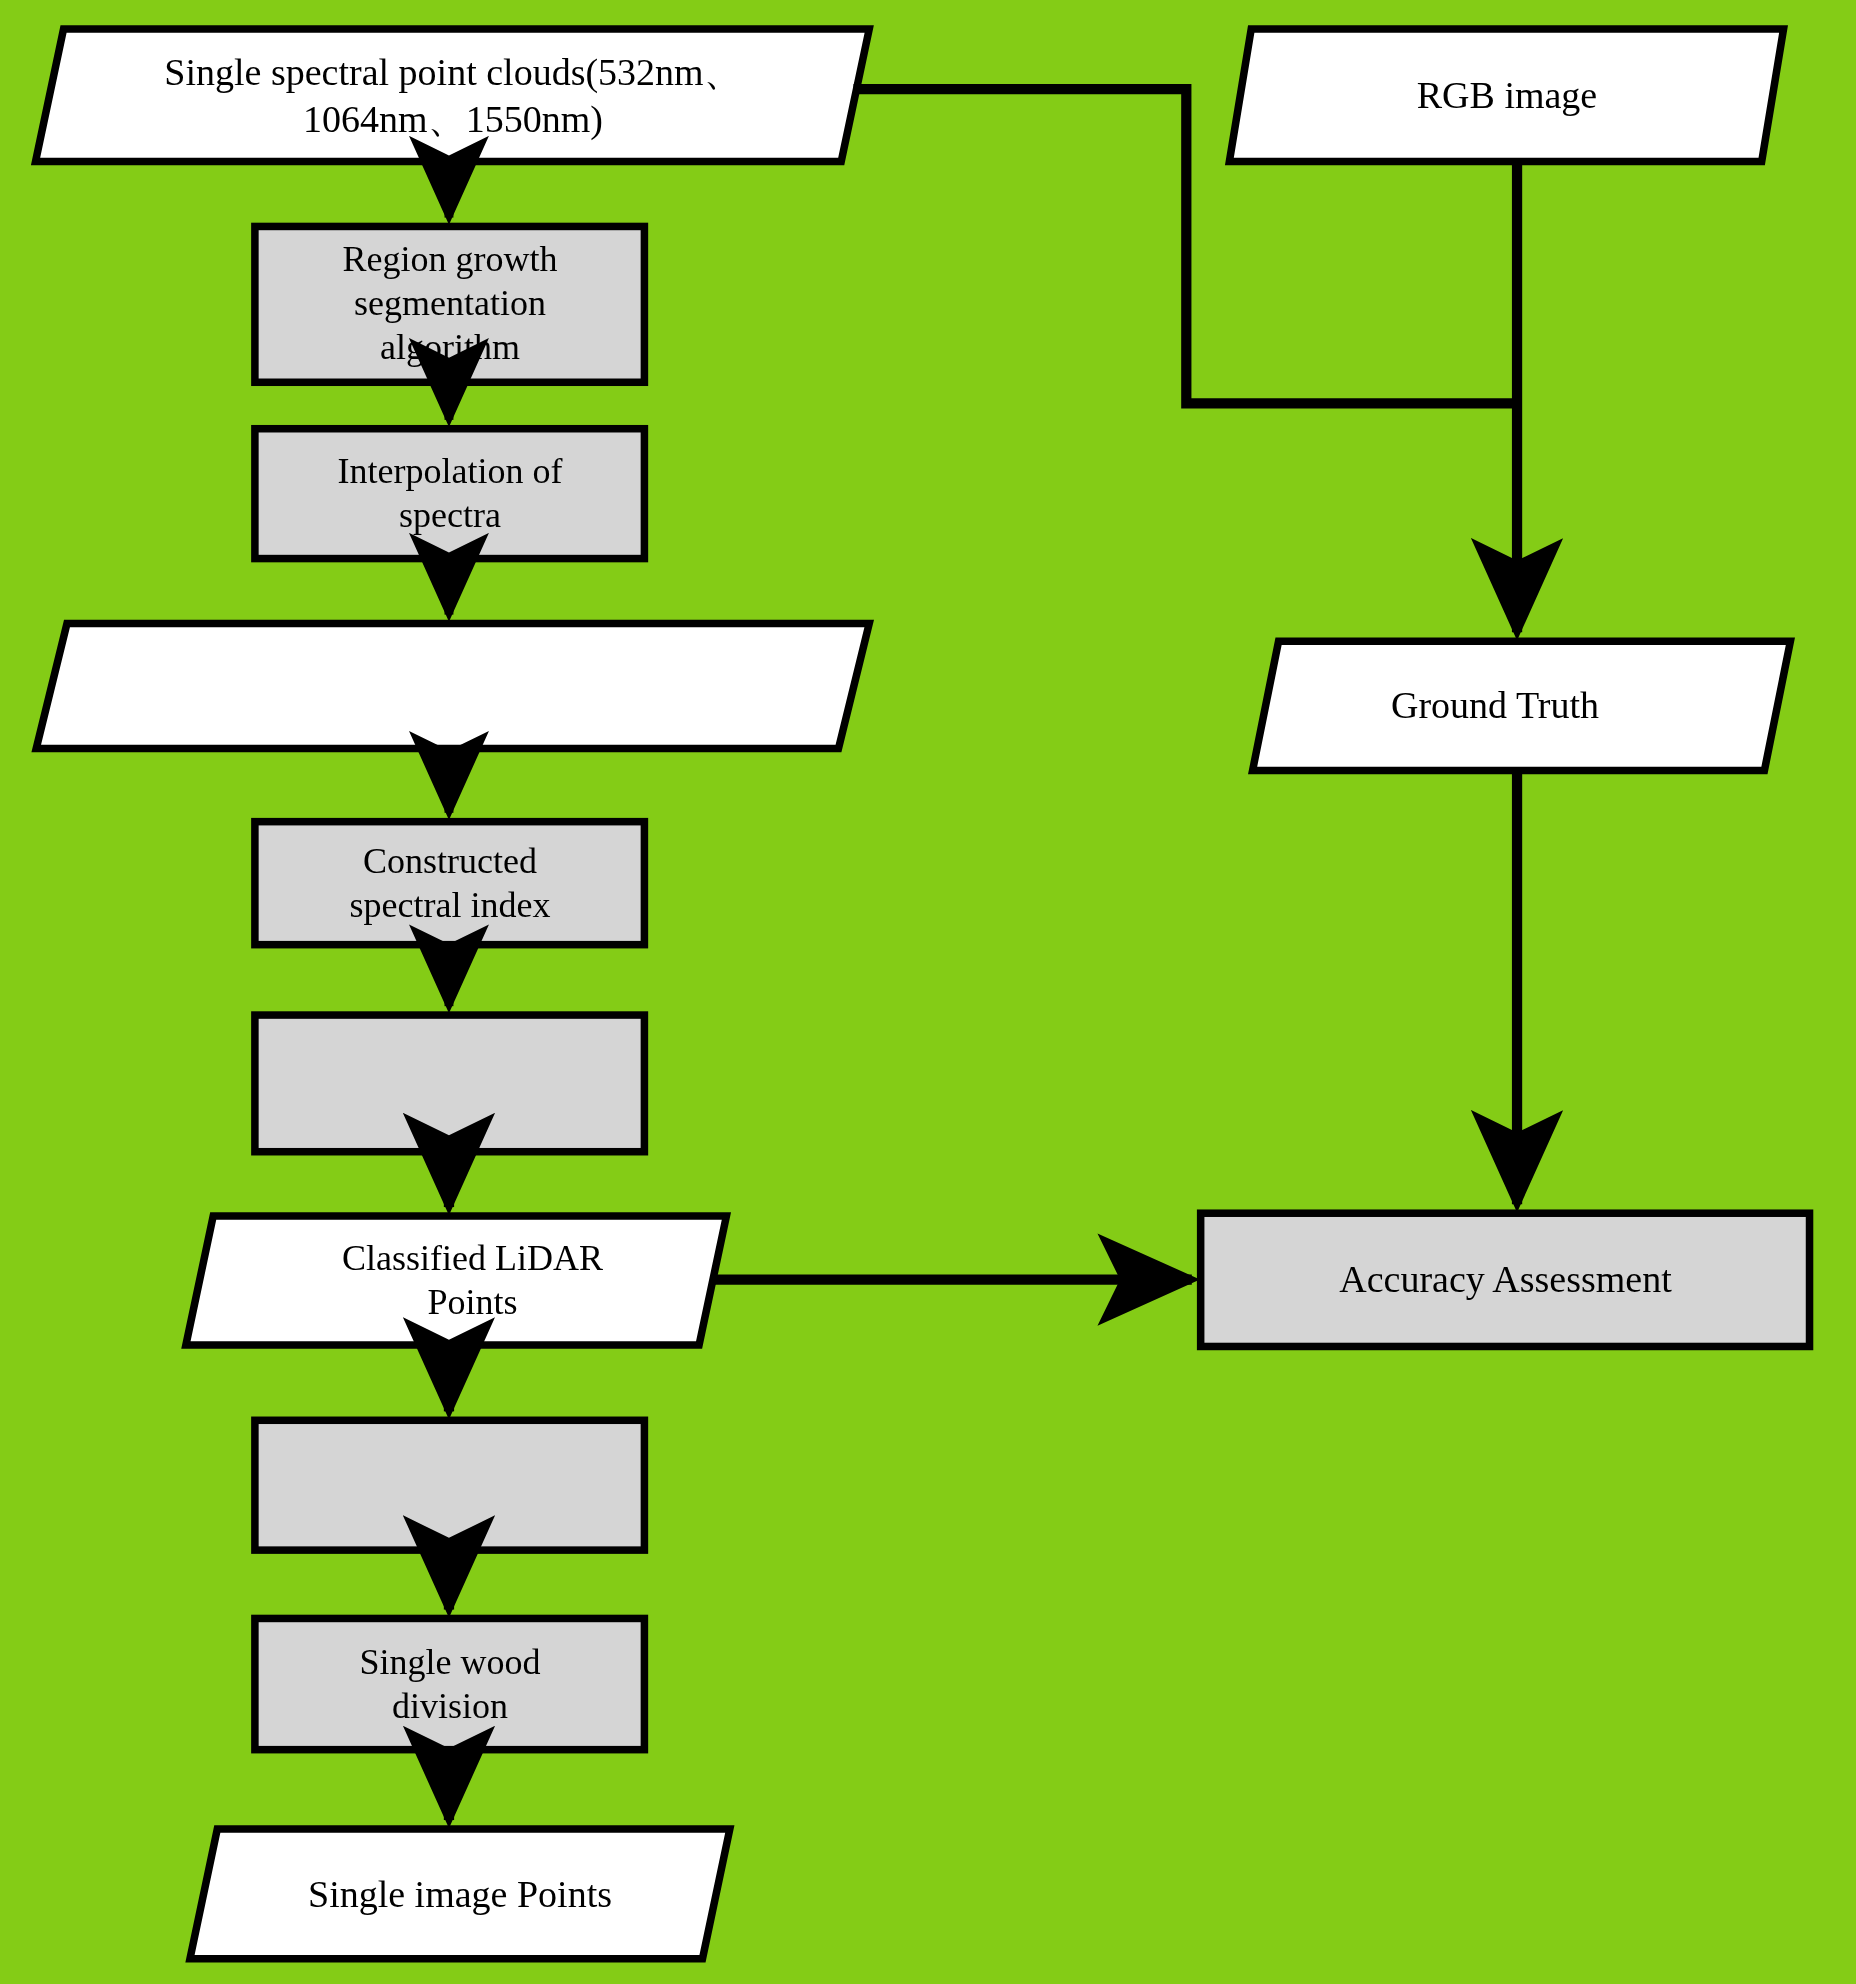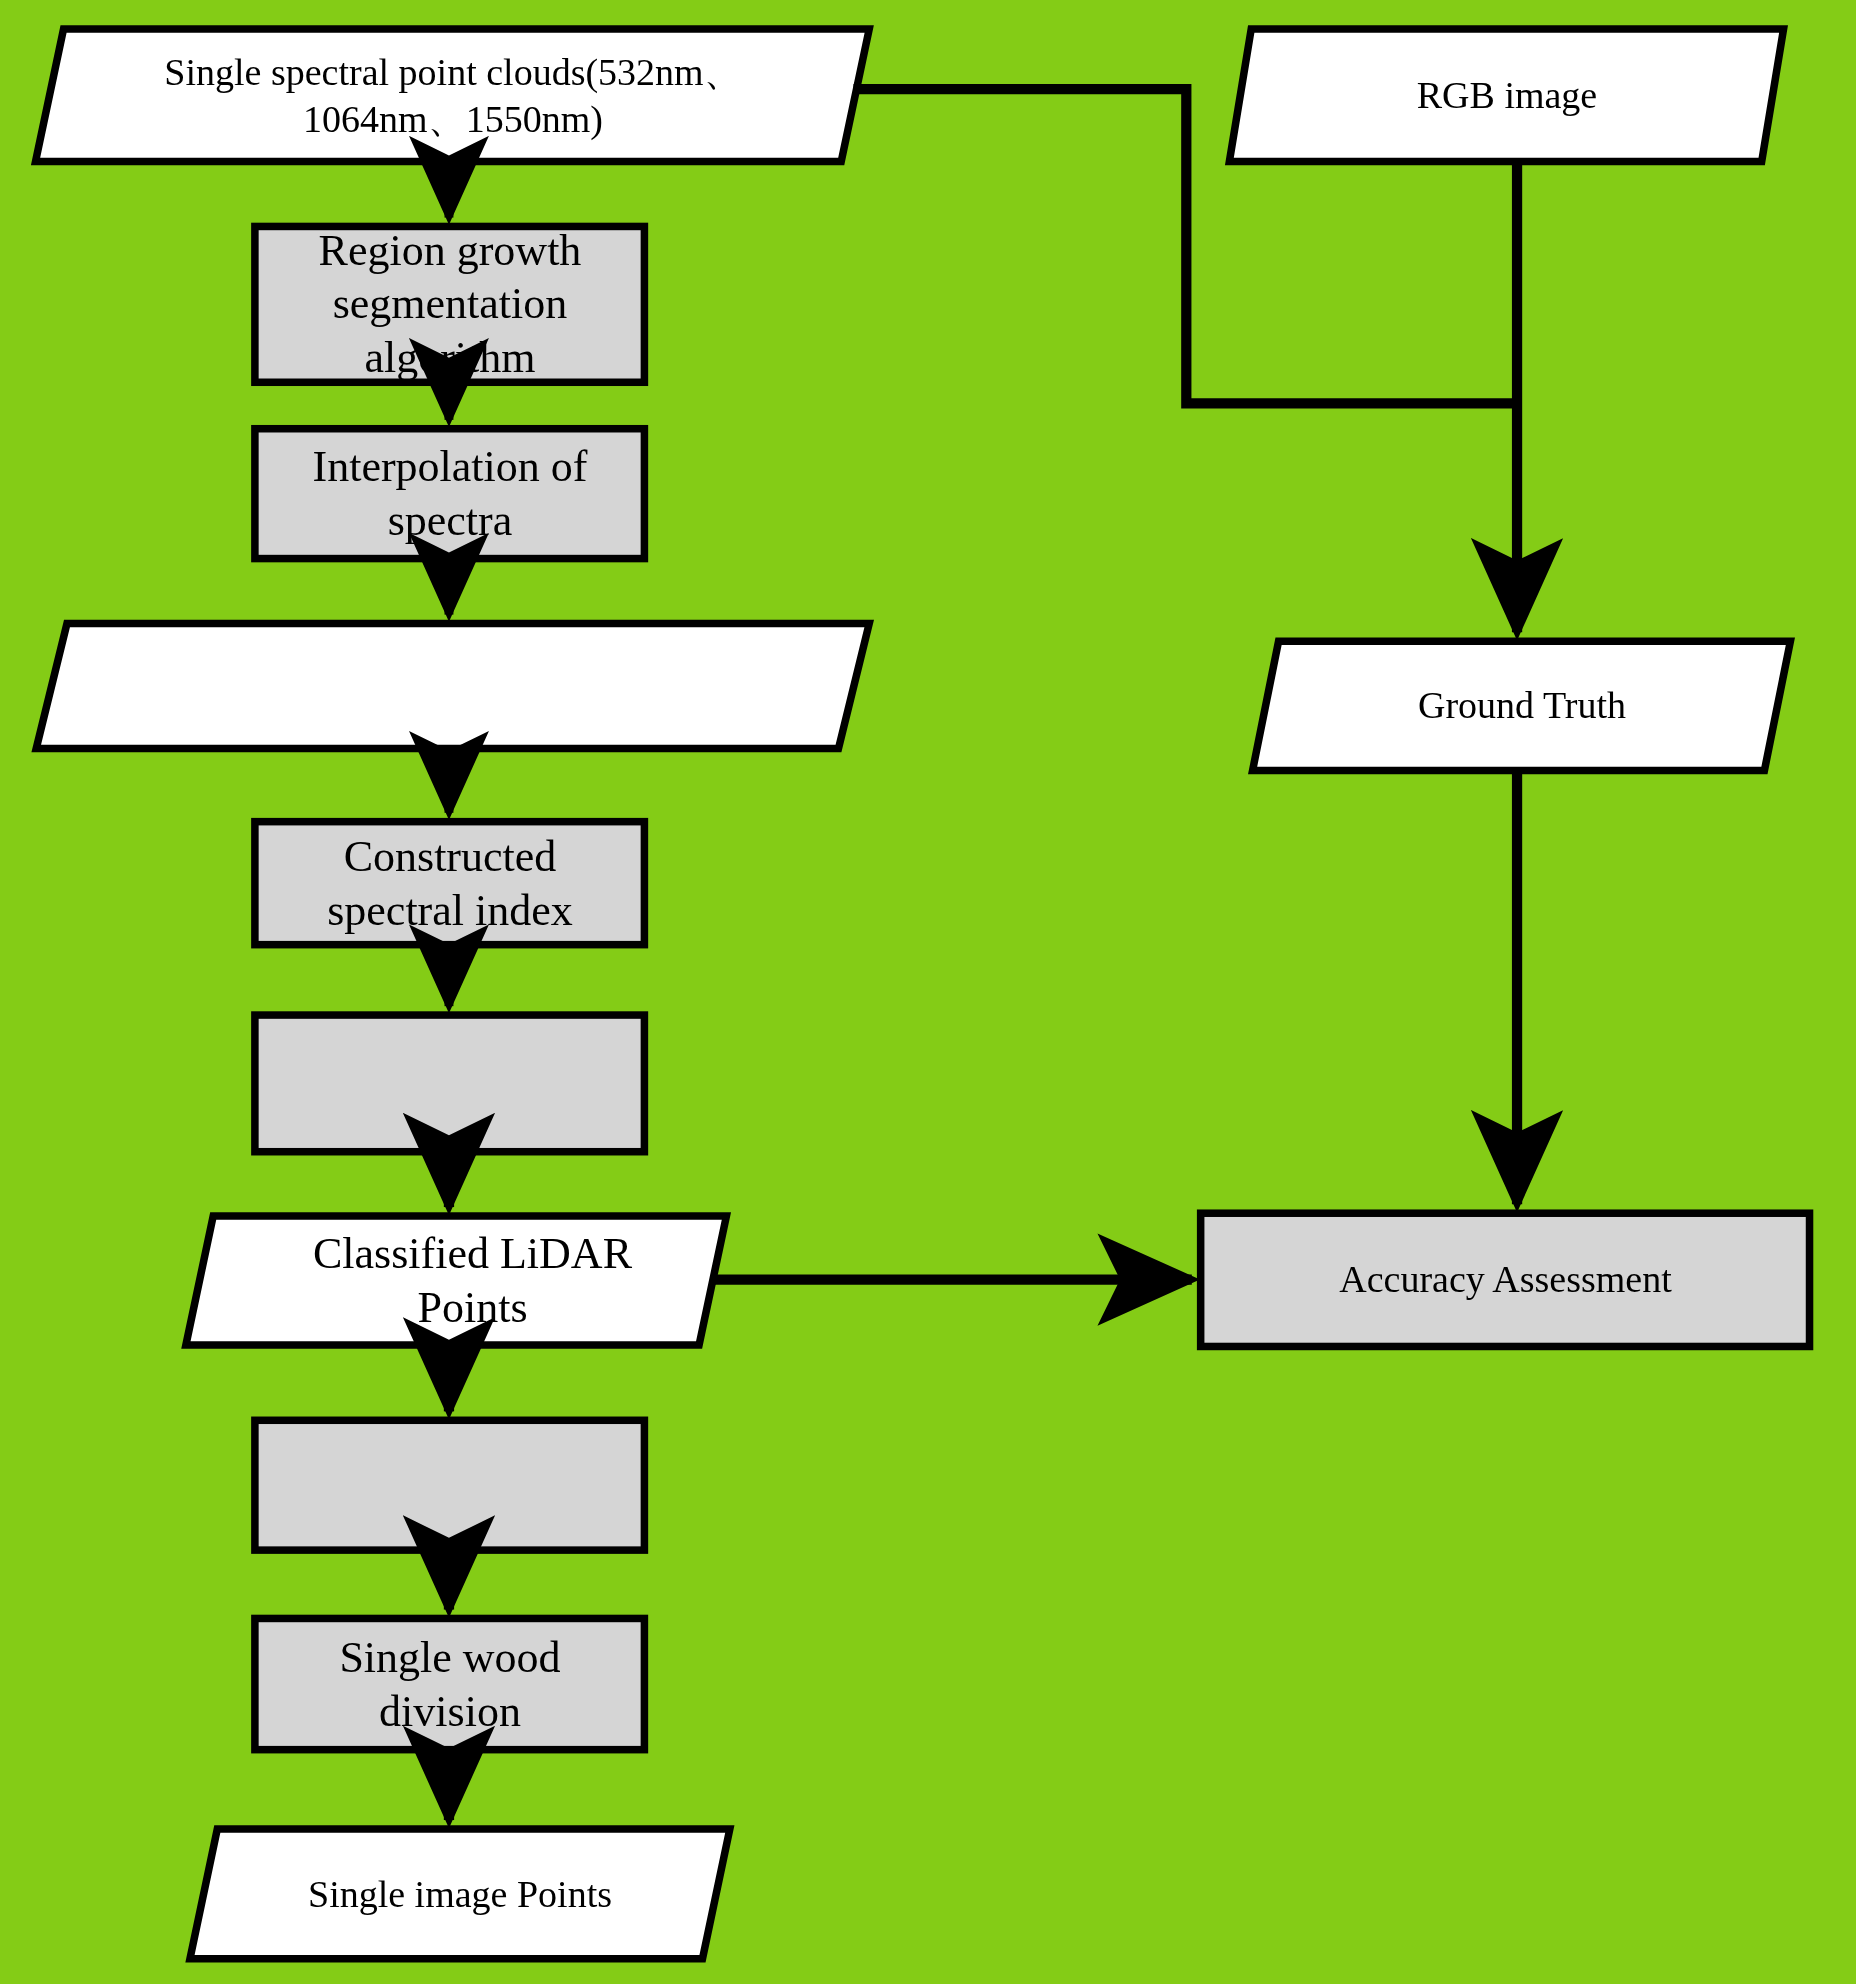--- a/index.html
+++ b/index.html
@@ -30,21 +30,21 @@
     align-items: center;
     justify-content: center;
     text-align: center;
     color: #000000;
     font-family: "Liberation Serif", "DejaVu Serif", serif;
     line-height: 1.22;
     pointer-events: none;
     white-space: pre-line;
   }
   .lbl-xl { font-size: 38px; }
-  .lbl-lg { font-size: 44px; }
+  .lbl-lg { font-size: 36px; }
 </style>
 </head>
 <body>
 
 <div id="canvas">
 
   <svg id="flow-svg" viewBox="0 0 2716 2904" xmlns="http://www.w3.org/2000/svg">
     <defs>
       <marker id="arrowhead" markerWidth="10" markerHeight="9" refX="9.2" refY="4.5" orient="auto" markerUnits="strokeWidth">
         <path d="M0,0 L10,4.5 L0,9 L2.2,4.5 Z" fill="#000000"></path>
@@ -110,21 +110,21 @@
   <div class="node-label lbl-xl" style="left:1230px; top:29px; width:554px; height:133px;">RGB image</div>
 
   <div class="node-label lbl-lg" style="left:255px; top:226px; width:390px; height:156px;">Region growth
 segmentation
 algorithm</div>
 
   <div class="node-label lbl-lg" style="left:255px; top:429px; width:390px; height:130px;">Interpolation of
 spectra</div>
 
 
-  <div class="node-label lbl-xl" style="left:1253px; top:641px; width:538px; height:129px;">Ground Truth</div>
+  <div class="node-label lbl-xl" style="left:1226px; top:641px; width:538px; height:129px;">Ground Truth</div>
 
   <div class="node-label lbl-lg" style="left:255px; top:822px; width:390px; height:123px;">Constructed
 spectral index</div>
 
 
   <div class="node-label lbl-lg" style="left:202px; top:1216px; width:541px; height:129px;">Classified LiDAR
 Points</div>
 
   <div class="node-label lbl-xl" style="left:1201px; top:1213px; width:609px; height:133px;">Accuracy Assessment</div>
 

